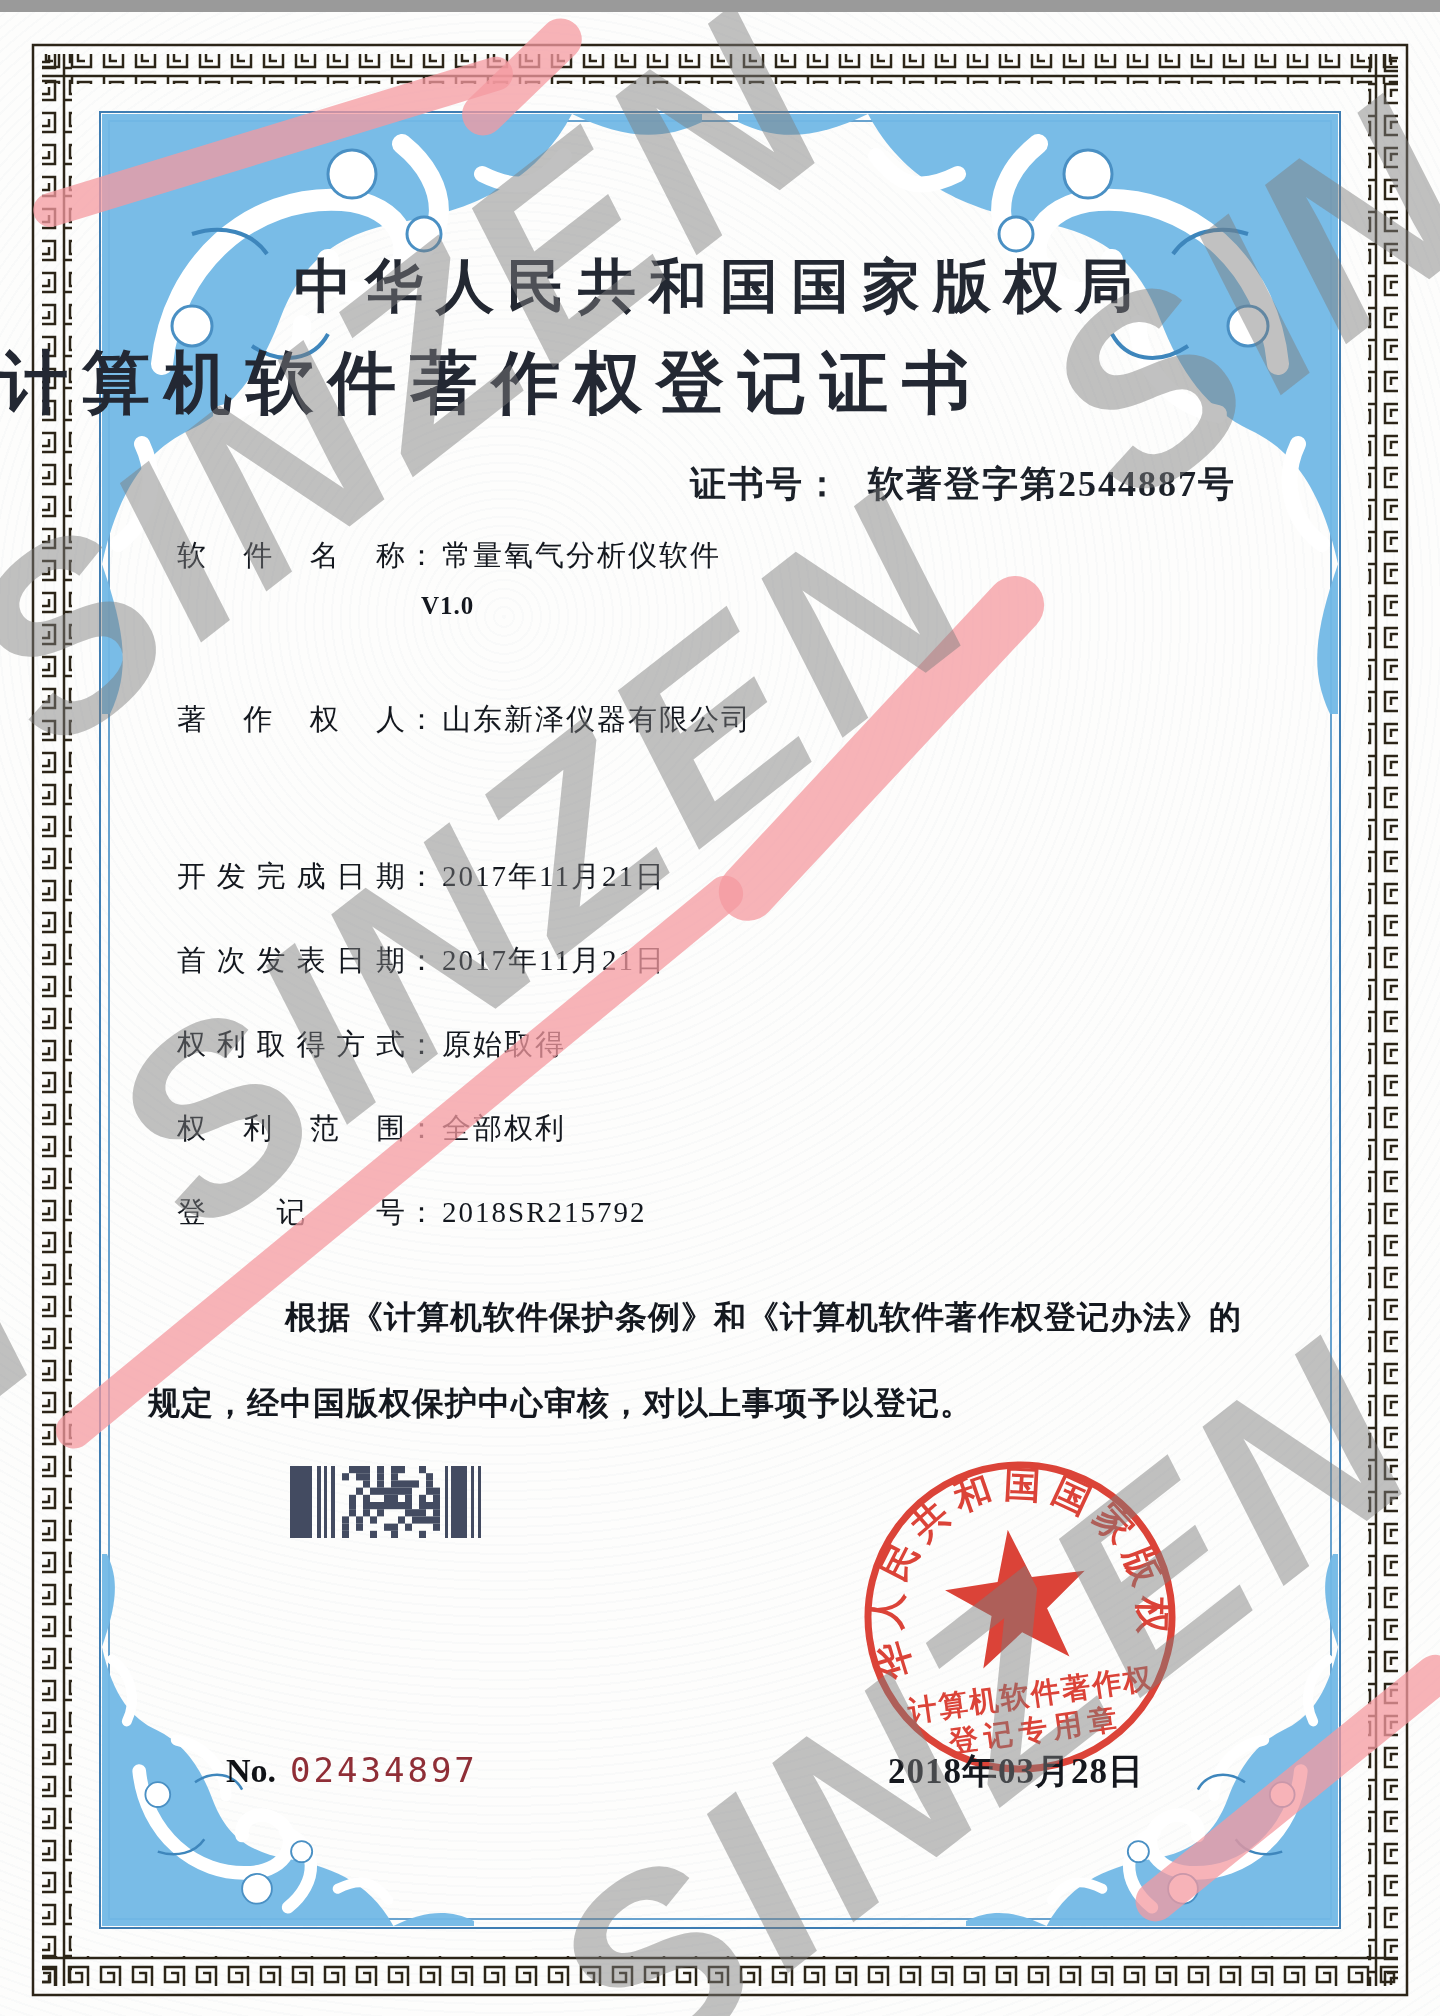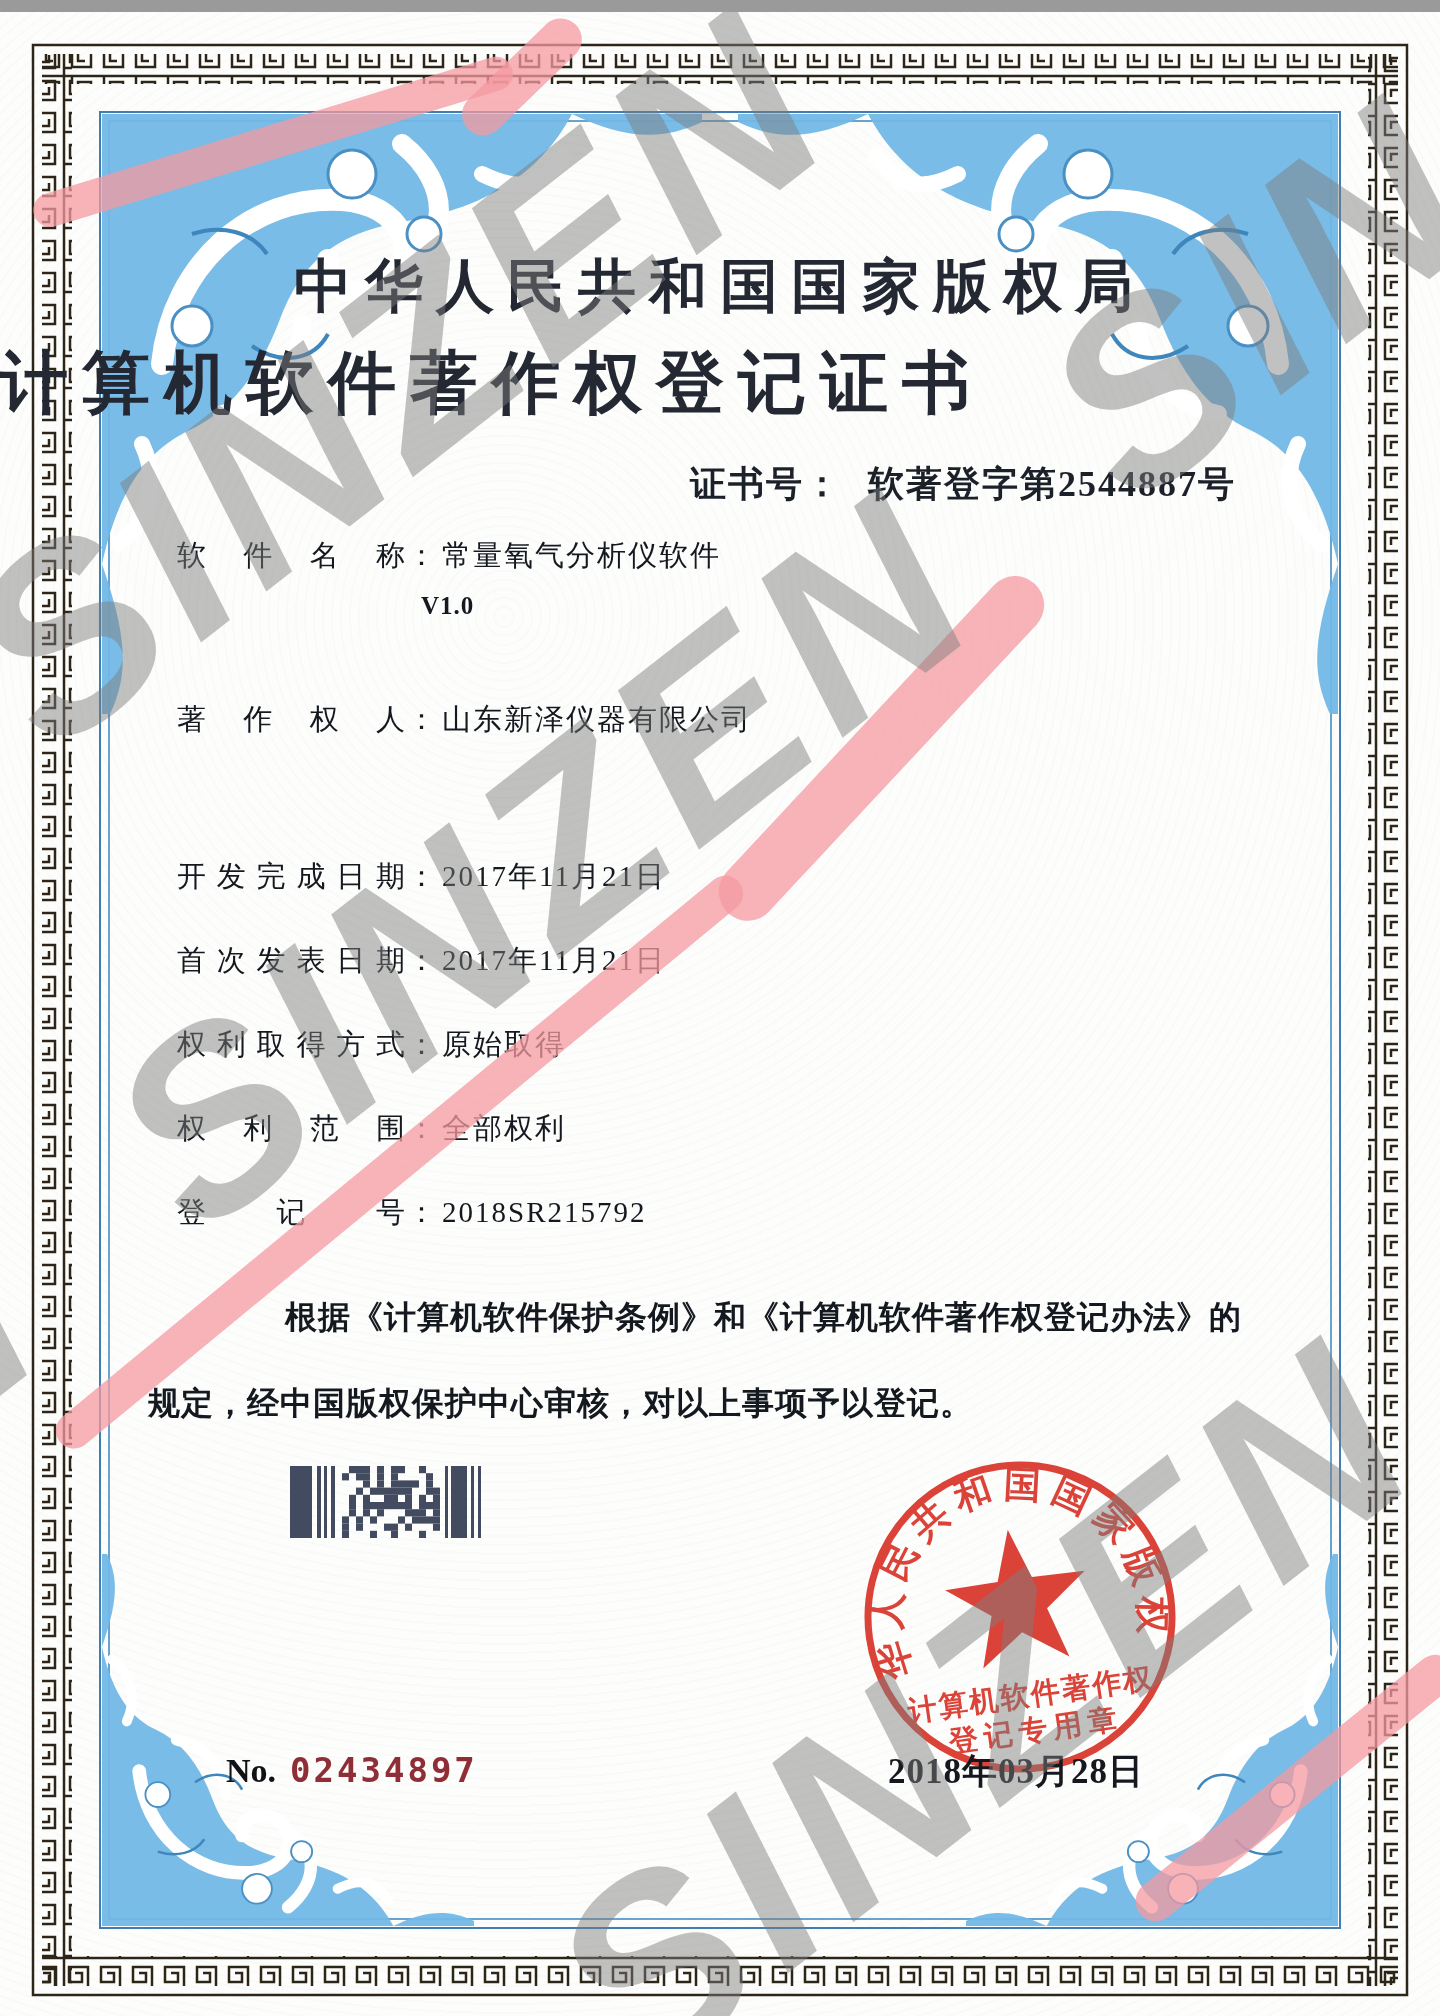--- a/index.html
+++ b/index.html
@@ -25,21 +25,21 @@
   
   .frow{left:177px;font-size:29px;color:#14181f;font-weight:400;white-space:nowrap;}
   .flabel{display:inline-block;width:228px;text-align:justify;text-align-last:justify;vertical-align:baseline;}
   .fcolon{display:inline-block;margin:0 6px 0 2px;}
   .fvalue{letter-spacing:2px;}
   .v2{left:421px;font-size:25px;color:#14181f;font-weight:600;letter-spacing:1px;}
   
   .stmt{font-size:32px;color:#14181f;font-weight:600;letter-spacing:1px;white-space:nowrap;text-align:center;}
   
   .serial{left:226px;top:1738px;font-size:34px;color:#101216;font-weight:700;}
-  .serial .num{color:#8f2e36;font-family:"DejaVu Sans Mono","Liberation Mono",monospace;font-weight:700;letter-spacing:3px;margin-left:14px;}
+  .serial .num{color:#8f2e36;font-family:"DejaVu Sans Mono","Liberation Mono",monospace;font-weight:400;letter-spacing:3px;margin-left:14px;}
   .issue-date{left:888px;top:1736px;font-size:35px;color:#15181e;font-weight:700;letter-spacing:1px;}
   
   .wm-layer{inset:0;pointer-events:none;z-index:50;}
   .wm-text{
     left:50%;top:50%;width:4300px;
     transform:translate(-50%,-50%) rotate(-38deg);
     text-align:center;line-height:470px;
     font-family:"Liberation Sans","DejaVu Sans",sans-serif;
     font-weight:700;font-style:italic;font-size:255px;
     letter-spacing:12px;word-spacing:95px;

